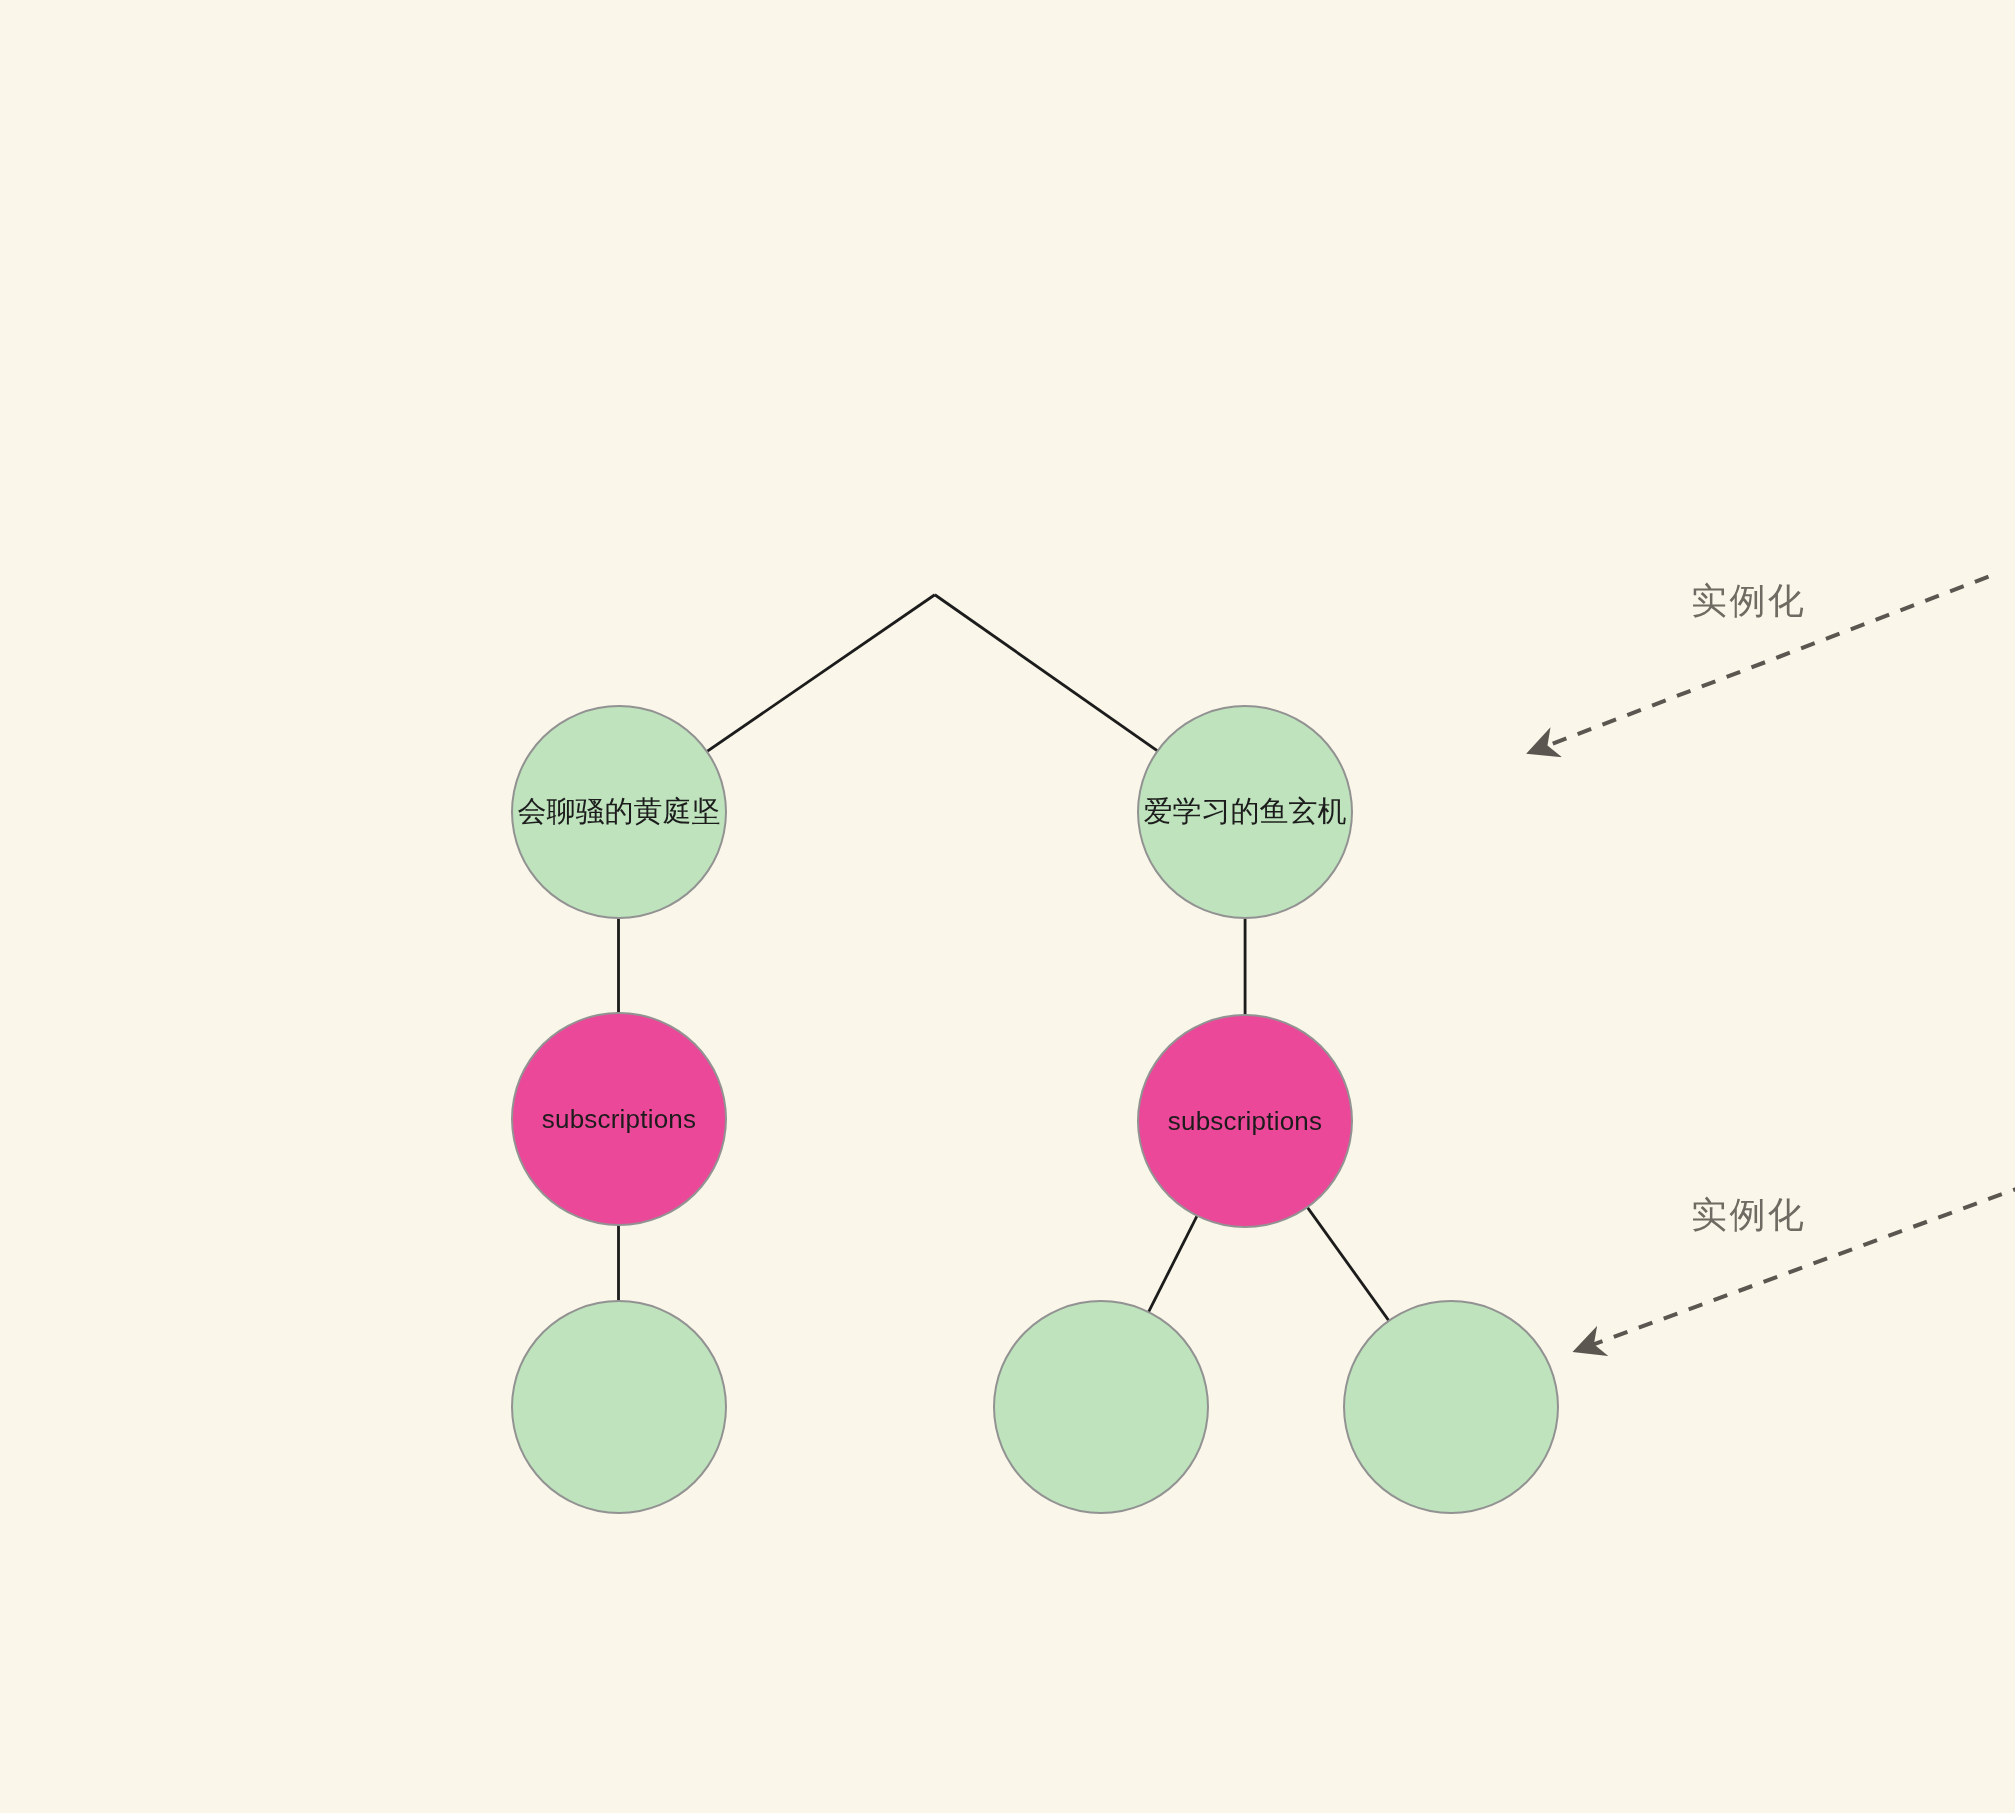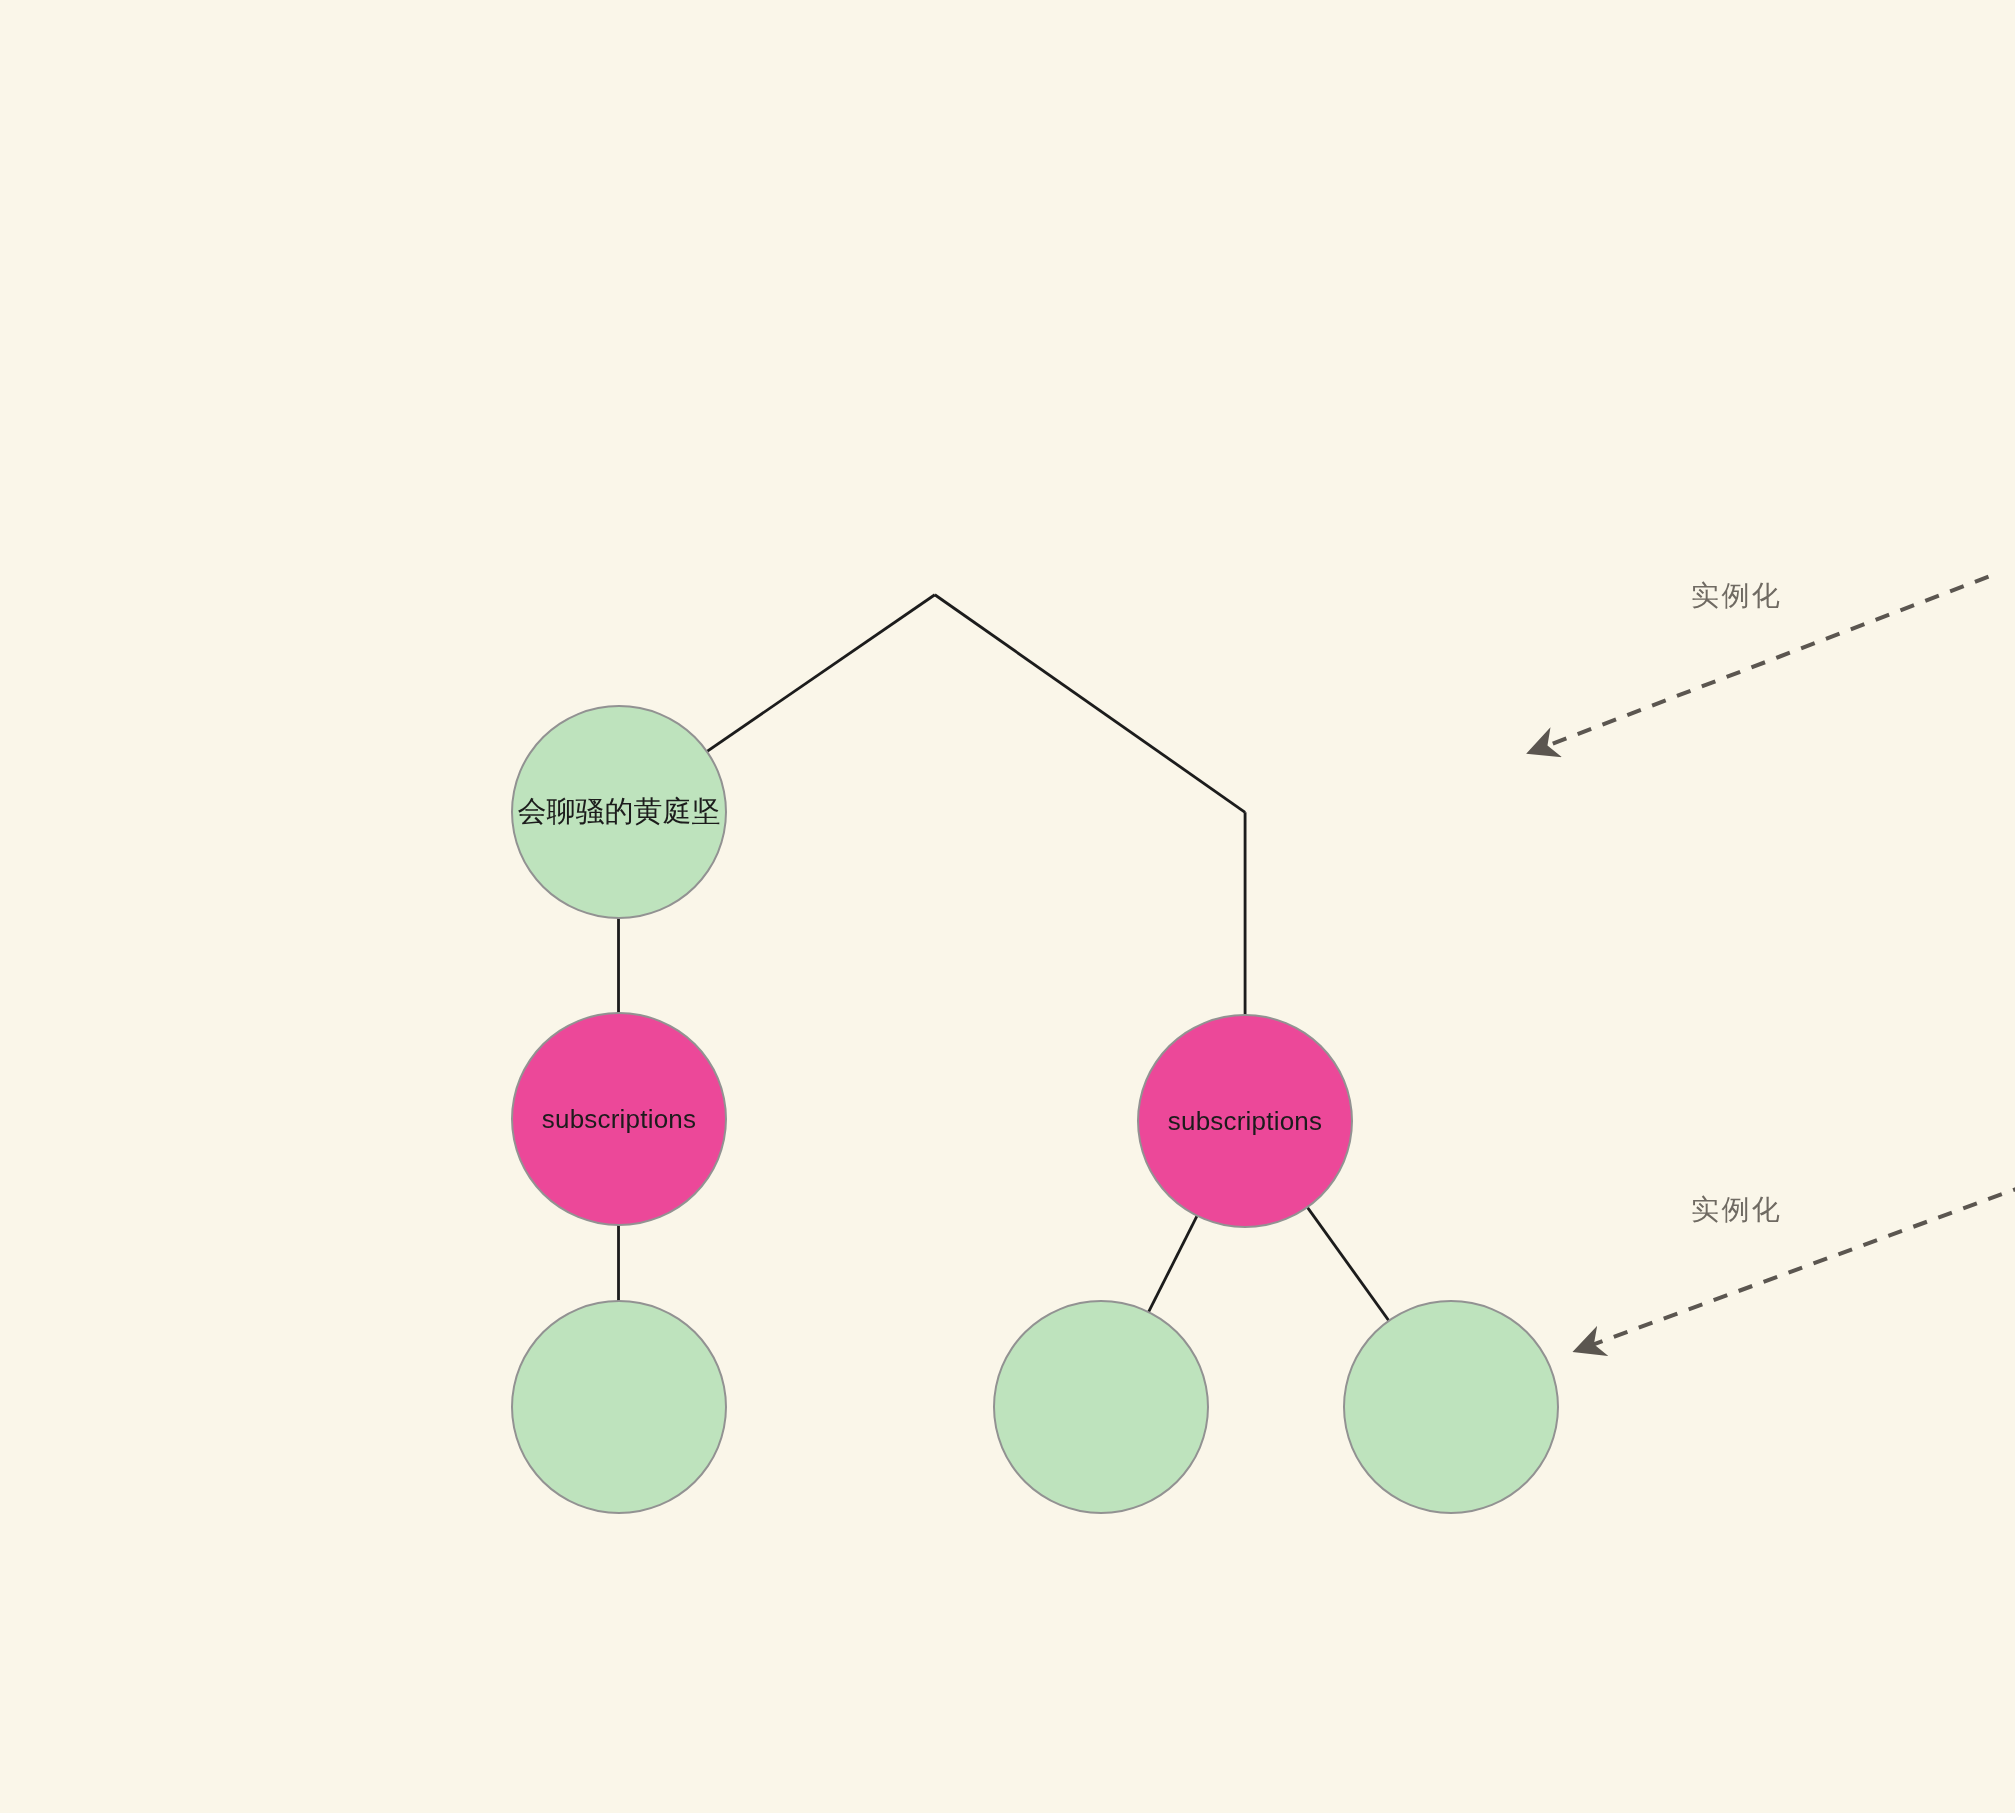--- a/index.html
+++ b/index.html
@@ -39,21 +39,21 @@
   }
   .node.yellow { background: #FBE39E; }
   .node.green  { background: #BEE3BD; }
   .node.pink   { background: #ec4899; }
   .node .label-en { font-size: 26px; letter-spacing: 0.2px; }
   .node .label-zh { font-size: 29px; font-weight: 500; }
   .annotation {
     position: absolute;
     z-index: 2;
     color: #6F6A62;
-    font-size: 28px;
+    font-size: 36px;
     letter-spacing: 2.4px;
     white-space: nowrap;
   }
 </style>
 </head>
 <body>
 
 <div class="canvas">
 
   <svg class="edges" viewBox="0 0 7284 4500">
@@ -76,20 +76,23 @@
 
     <line x1="4935" y1="1430" x2="3800" y2="1865" stroke="#5B5650" stroke-width="10" stroke-dasharray="36 30" marker-end="url(#arrowhead)"></line>
     <line x1="5030" y1="2940" x2="3915" y2="3350" stroke="#5B5650" stroke-width="10" stroke-dasharray="36 30" marker-end="url(#arrowhead)"></line>
   </svg>
 
 
   <div class="node green" style="left:511px; top:705px;">
     <span class="label-zh">会聊骚的黄庭坚</span>
   </div>
 
+  <div class="node green" style="left:1137px; top:705px;">
+    <span class="label-zh">爱学习的鱼玄机</span>
+  </div>
 
   <div class="node pink" style="left:511px; top:1012px;">
     <span class="label-en">subscriptions</span>
   </div>
 
   <div class="node pink" style="left:1137px; top:1014px;">
     <span class="label-en">subscriptions</span>
   </div>
 
   <div class="node green" style="left:511px; top:1300px;"></div>

